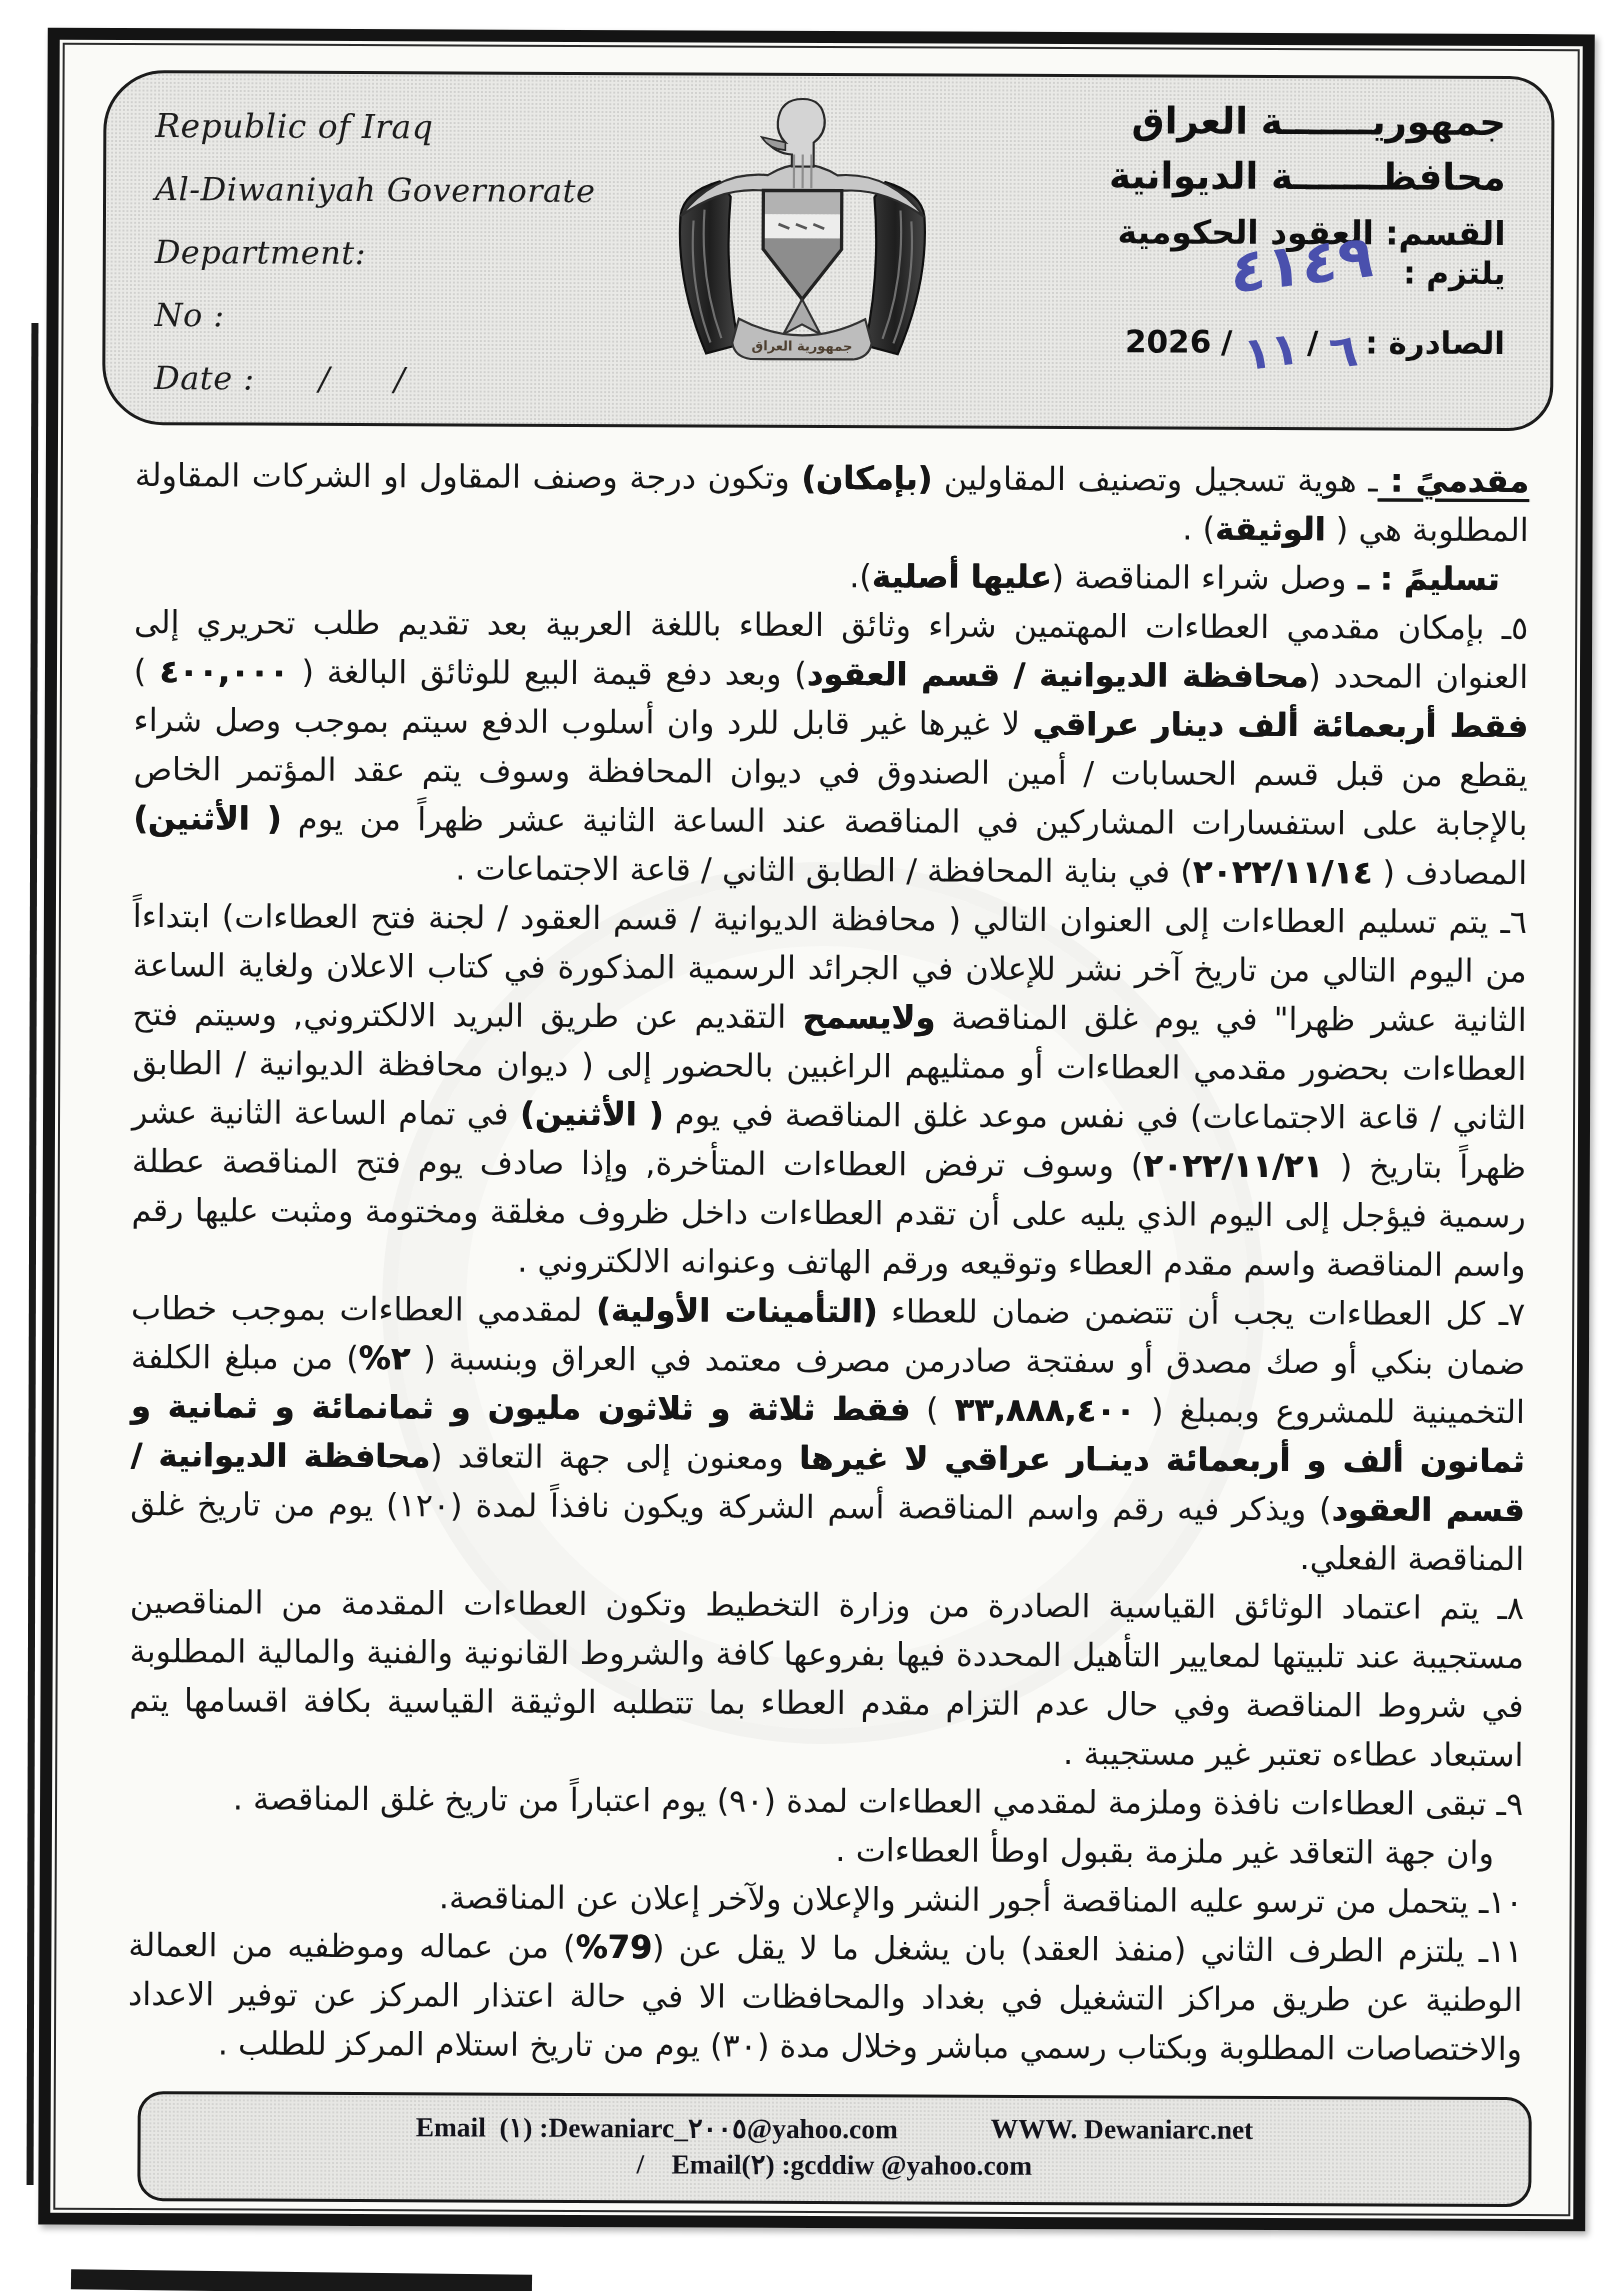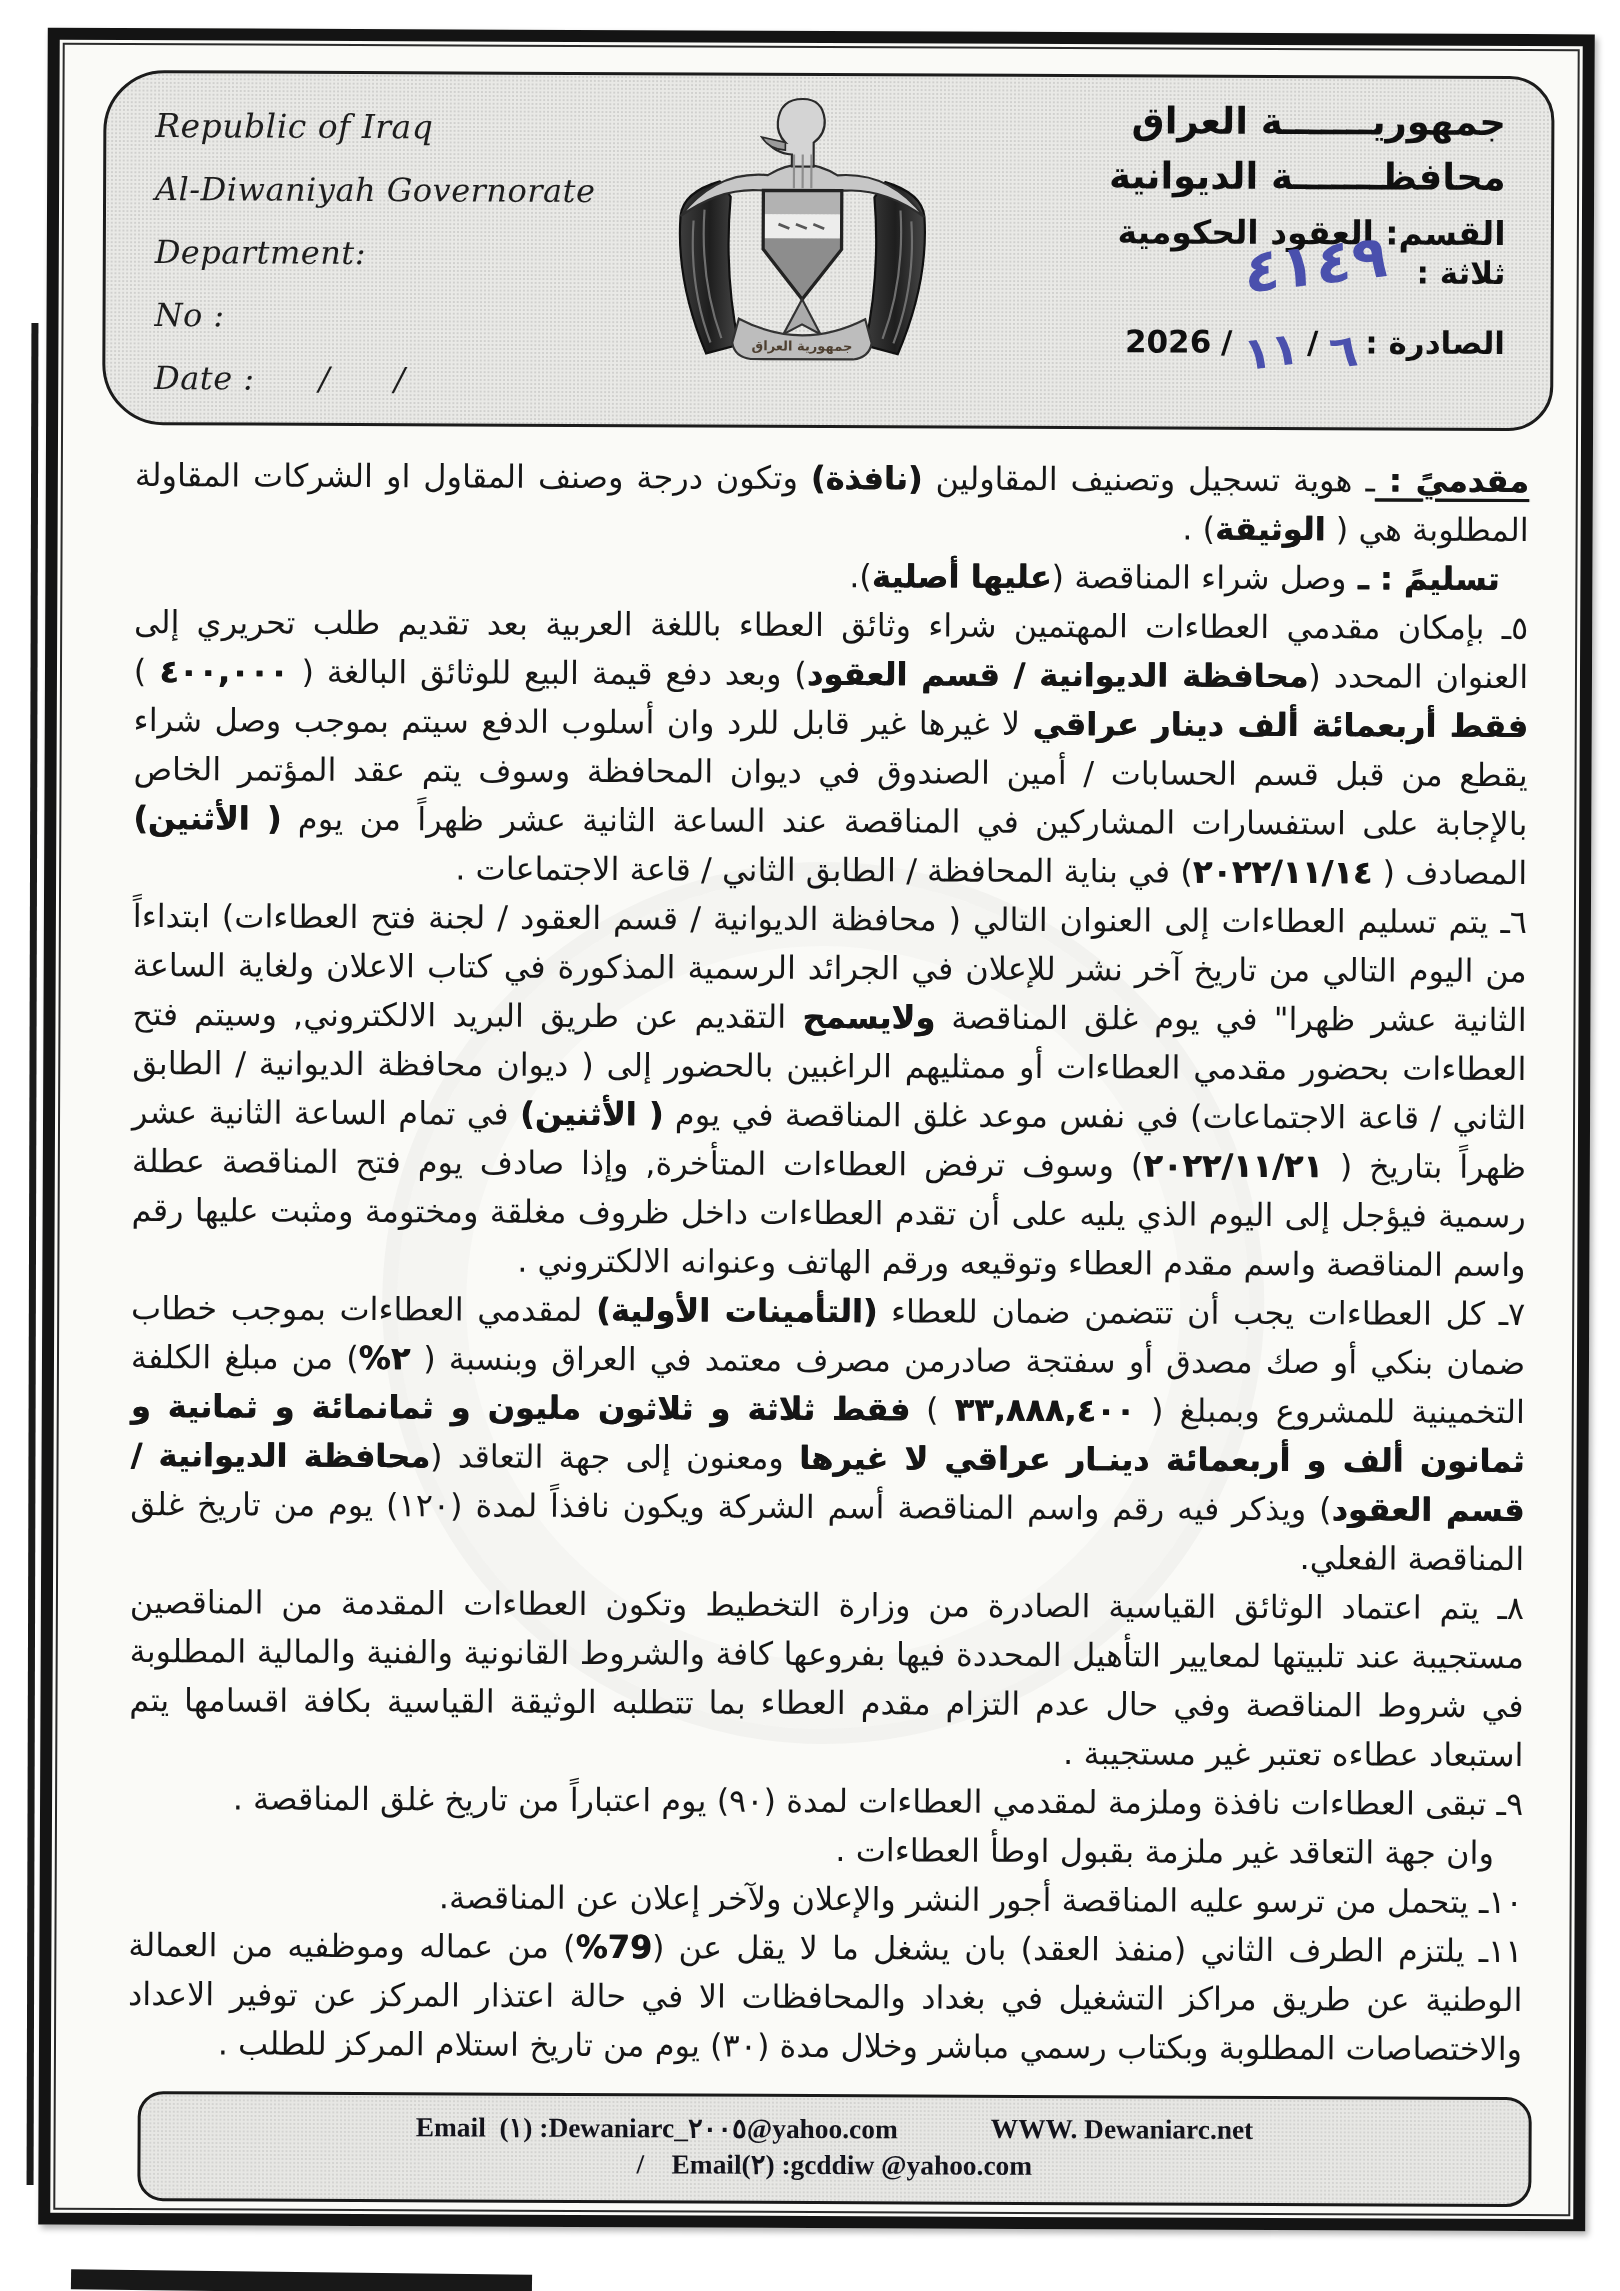--- a/index.html
+++ b/index.html
@@ -105,36 +105,36 @@
           <path d="M62 214 Q120 244 178 214 L184 236 Q182 249 167 251 L73 251 Q58 249 56 236 Z" fill="#bdbdbd" stroke="#333" stroke-width="2"></path>
           <text x="120" y="243" font-size="12" text-anchor="middle" fill="#4d3f30" font-weight="bold">جمهورية العراق</text>
         </svg>
       </div>
 
       <div class="lh-right">
         <div class="r1">جمهوريـــــــة العراق</div>
         <div class="r2">محافظـــــــة الديوانية</div>
         <div class="r3">القسم: العقود الحكومية</div>
         <div class="row-num">
-          <span>ثلاثة :</span>
+          <span>يلتزم :</span>
           <span class="hw-number">٤١٤٩</span>
         </div>
         <div class="row-date">
           <span>الصادرة :</span>
           <span class="hw-small">٦</span>
           <span>/</span>
           <span class="hw-small">١١</span>
           <span>/</span>
           <span>2026</span>
         </div>
       </div>
     </div>
 
     <div class="body-text">
-        <p class="para"><span class="b u">مقدميً : </span><span>ـ هوية تسجيل وتصنيف المقاولين </span><span class="b">(نافذة)</span><span> وتكون درجة وصنف المقاول او الشركات المقاولة المطلوبة هي ( </span><span class="b">الوثيقة</span><span>) .</span></p>
+        <p class="para"><span class="b u">مقدميً : </span><span>ـ هوية تسجيل وتصنيف المقاولين </span><span class="b">(بإمكان)</span><span> وتكون درجة وصنف المقاول او الشركات المقاولة المطلوبة هي ( </span><span class="b">الوثيقة</span><span>) .</span></p>
         <p class="para indent"><span class="b">تسليمً : ـ  </span><span>وصل شراء المناقصة (</span><span class="b">عليها أصلية</span><span>).</span></p>
         <p class="para"><span>٥ـ بإمكان مقدمي العطاءات المهتمين شراء وثائق العطاء باللغة  العربية بعد تقديم طلب تحريري إلى العنوان المحدد (</span><span class="b">محافظة الديوانية / قسم العقود</span><span>) وبعد دفع قيمة البيع للوثائق البالغة ( </span><span class="b">٤٠٠,٠٠٠</span><span> ) </span><span class="b">فقط أربعمائة ألف دينار عراقي</span><span> لا غيرها غير قابل للرد وان أسلوب الدفع سيتم بموجب وصل شراء يقطع من قبل قسم الحسابات / أمين الصندوق في ديوان المحافظة وسوف يتم عقد المؤتمر الخاص بالإجابة على استفسارات المشاركين في المناقصة عند الساعة الثانية عشر ظهراً من يوم </span><span class="b">( الأثنين)</span><span> المصادف ( </span><span class="b">٢٠٢٢/١١/١٤</span><span>) في بناية المحافظة / الطابق الثاني / قاعة الاجتماعات .</span></p>
         <p class="para"><span>٦ـ  يتم تسليم العطاءات إلى العنوان التالي ( محافظة الديوانية / قسم العقود / لجنة فتح العطاءات) ابتداءاً من اليوم التالي من تاريخ آخر نشر للإعلان في الجرائد الرسمية  المذكورة في كتاب الاعلان ولغاية الساعة  الثانية عشر ظهرا" في يوم غلق المناقصة </span><span class="b">ولايسمح</span><span> التقديم عن طريق البريد الالكتروني, وسيتم فتح العطاءات بحضور مقدمي العطاءات أو ممثليهم الراغبين بالحضور إلى ( ديوان محافظة الديوانية / الطابق الثاني / قاعة الاجتماعات) في نفس موعد غلق المناقصة في يوم </span><span class="b">( الأثنين)</span><span> في تمام الساعة الثانية عشر ظهراً بتاريخ ( </span><span class="b">٢٠٢٢/١١/٢١</span><span>) وسوف ترفض العطاءات المتأخرة, وإذا صادف يوم فتح المناقصة عطلة رسمية فيؤجل إلى اليوم الذي يليه على أن تقدم العطاءات داخل ظروف مغلقة ومختومة ومثبت عليها رقم واسم المناقصة واسم مقدم العطاء وتوقيعه ورقم الهاتف وعنوانه الالكتروني .</span></p>
         <p class="para"><span>٧ـ  كل العطاءات يجب أن تتضمن ضمان للعطاء </span><span class="b">(التأمينات الأولية)</span><span> لمقدمي العطاءات بموجب خطاب ضمان بنكي أو صك مصدق أو سفتجة صادرمن مصرف معتمد في العراق وبنسبة ( </span><span class="b">٢%</span><span>) من مبلغ الكلفة التخمينية للمشروع وبمبلغ ( </span><span class="b">٣٣,٨٨٨,٤٠٠</span><span> ) </span><span class="b">فقط ثلاثة و ثلاثون مليون و ثمانمائة و ثمانية و ثمانون ألف و أربعمائة  دينـار عراقي لا غيرها</span><span> ومعنون إلى جهة التعاقد (</span><span class="b">محافظة الديوانية / قسم العقود</span><span>) ويذكر فيه رقم واسم المناقصة أسم الشركة ويكون نافذاً لمدة (١٢٠) يوم من تاريخ غلق المناقصة الفعلي.</span></p>
         <p class="para"><span>٨ـ  يتم اعتماد الوثائق القياسية الصادرة من وزارة التخطيط وتكون العطاءات المقدمة من المناقصين مستجيبة عند تلبيتها لمعايير التأهيل المحددة فيها بفروعها كافة والشروط القانونية والفنية والمالية المطلوبة في شروط المناقصة وفي حال عدم التزام مقدم العطاء بما تتطلبه الوثيقة القياسية بكافة اقسامها يتم استبعاد عطاءه تعتبر غير مستجيبة .</span></p>
         <p class="para"><span>٩ـ  تبقى العطاءات نافذة وملزمة لمقدمي العطاءات لمدة (٩٠) يوم اعتباراً من تاريخ غلق المناقصة .</span></p>
         <p class="para indent"><span>وان جهة التعاقد غير ملزمة بقبول اوطأ العطاءات .</span></p>
         <p class="para"><span>١٠ـ يتحمل من ترسو عليه المناقصة أجور النشر والإعلان ولآخر إعلان عن المناقصة.</span></p>
         <p class="para"><span>١١ـ يلتزم الطرف الثاني (منفذ العقد) بان يشغل ما لا يقل عن (</span><span class="b">79%</span><span>) من عماله وموظفيه من العمالة الوطنية عن طريق مراكز التشغيل في بغداد والمحافظات الا في حالة اعتذار المركز عن توفير الاعداد والاختصاصات المطلوبة وبكتاب رسمي مباشر وخلال مدة (٣٠) يوم من تاريخ استلام المركز للطلب .</span></p>
       </div>

